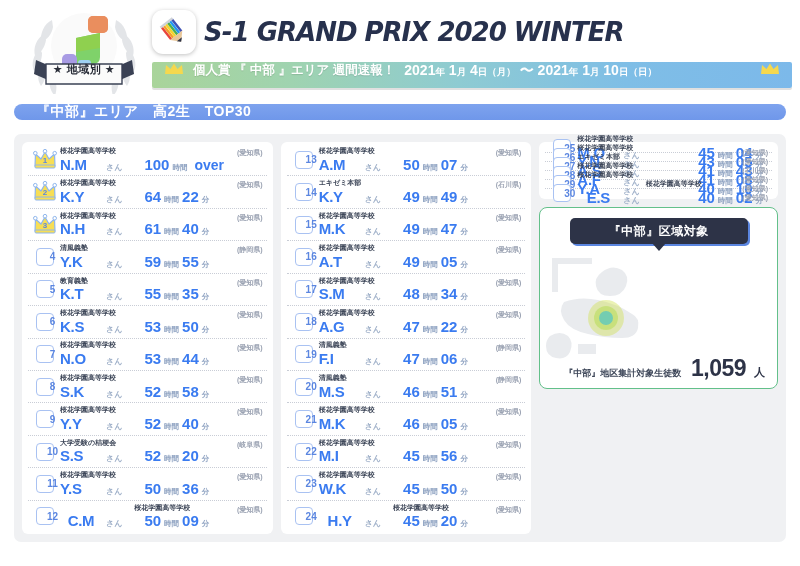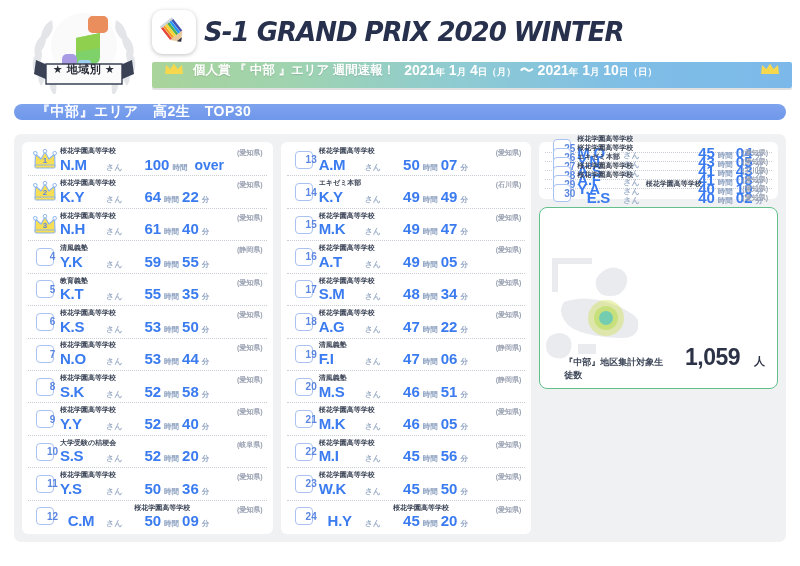--- a/index.html
+++ b/index.html
@@ -153,21 +153,21 @@
     position: absolute; right: 12px; top: 44px;
     display: grid; grid-template-columns: 66px 66px; gap: 3px 6px;
   }
   .pref-chip {
     background: #eceef1; border-radius: 4px; height: 23px;
     display: flex; align-items: center; justify-content: center;
     font-size: 12.5px; font-weight: 700; color: #2f3643;
   }
   .total-line {
     position: absolute; left: 10px; right: 12px; bottom: 6px;
-    display: flex; align-items: baseline; justify-content: center; gap: 14px;
+    display: flex; align-items: baseline; justify-content: center; gap: 8px;
   }
   .total-label { font-size: 9px; font-weight: 700; color: #3d4658; margin-right: auto; padding-left: 14px;}
   .total-num { font-size: 23px; font-weight: 900; color: #2d3347; letter-spacing: -.5px; }
   .total-unit { font-size: 11px; font-weight: 700; color: #2d3347; }
 </style>
 </head>
 <body>
 
 <div class="page">
 
@@ -855,20 +855,21 @@
             <path d="M6 92 q10 -6 18 0 q6 6 2 16 q-4 8 -14 6 q-10 -2 -10 -12 q0 -6 4 -10z"></path>
             <path d="M34 100 h18 v10 h-18 z"></path>
           </g>
           <g opacity=".9">
             <circle cx="62" cy="74" r="18" fill="#cfe04a" opacity=".45"></circle>
             <circle cx="62" cy="74" r="12" fill="#b6dc4e" opacity=".6"></circle>
             <circle cx="62" cy="74" r="7" fill="#57c6b5" opacity=".85"></circle>
           </g>
         </svg>
 
+        <div class="ribbon-tag">『中部』区域対象</div>
 
 
         <div class="total-line">
           <span class="total-label">『中部』地区集計対象生徒数</span>
           <span class="total-num">1,059</span>
           <span class="total-unit">人</span>
         </div>
       </div>
     </div>
   </div>

